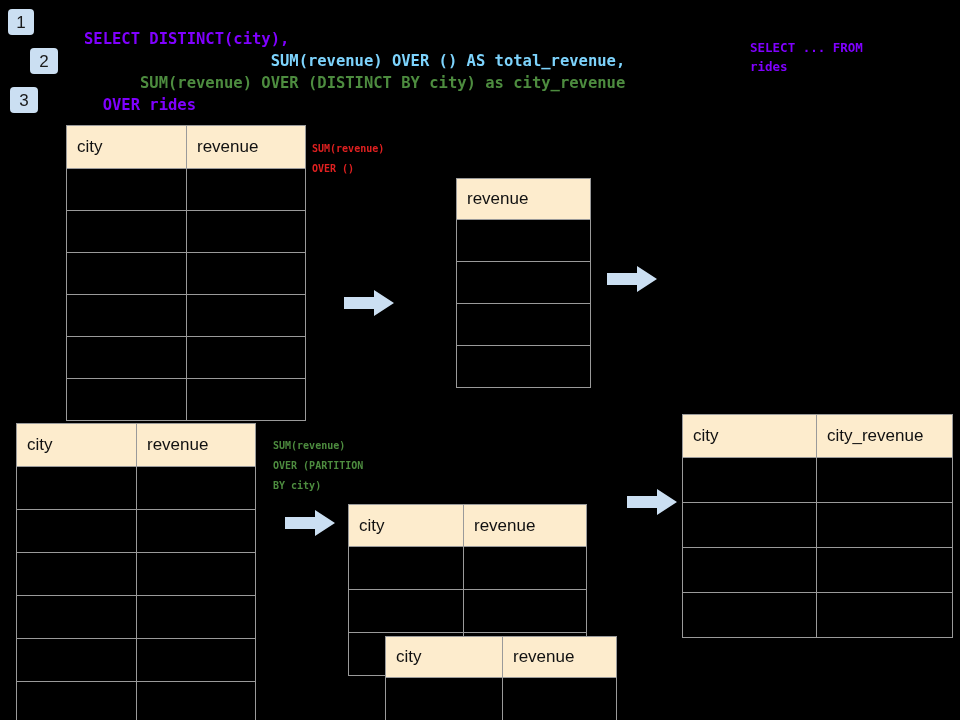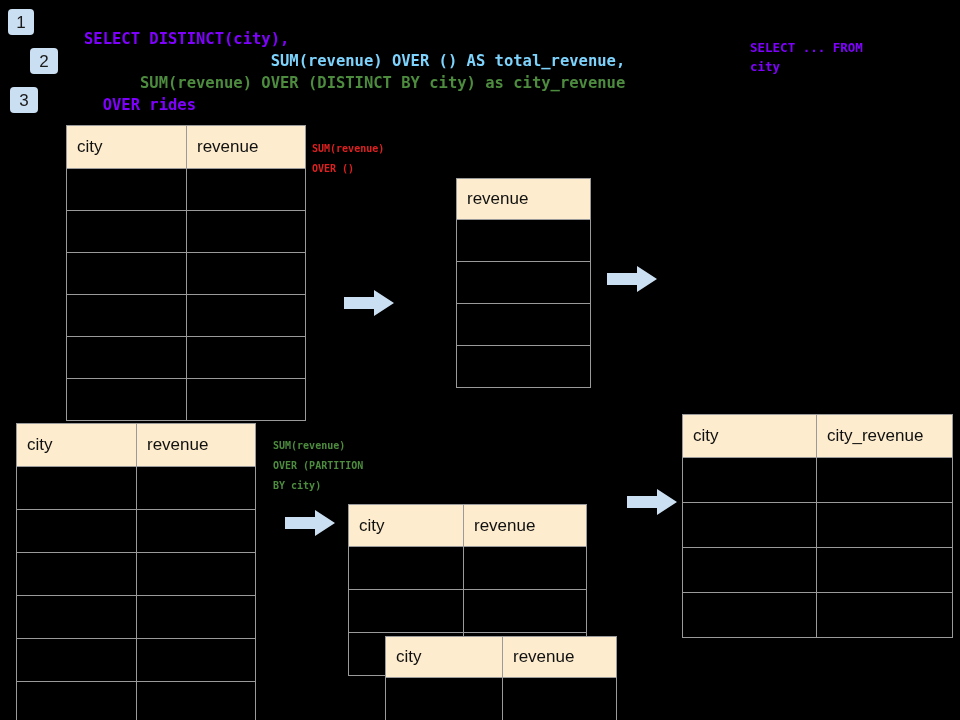--- a/index.html
+++ b/index.html
@@ -99,21 +99,21 @@
         <span>2</span>
       </div>
       <div class="badge" style="left: 10px; top: 87px; width: 28px; height: 26px;">
         <span>3</span>
       </div>
     </div>
 
   <div class="code" id="sql-code" style="left:84px; top:20px;margin-top:8px;"><div class="c-purple">SELECT DISTINCT(city),</div><div class="c-red">      SUM(revenue) OVER () AS total_revenue,</div><div class="c-green">      SUM(revenue) OVER (DISTINCT BY city) as city_revenue</div><div class="c-purple">  OVER rides</div></div>
 
   <div class="note note-purple" id="note-select-from" style="left:750px; top:38px;">SELECT ... FROM
-city</div>
+rides</div>
 
   <div class="note note-red" id="note-over-empty" style="left:312px; top:139px;">SUM(revenue)
 OVER ()</div>
 
   <div class="note note-green" id="note-over-partition" style="left:273px; top:436px;">SUM(revenue)
 OVER (PARTITION
 BY city)</div>
 
   <div id="tables-layer">
       <table class="tbl" style="left: 66px; top: 125px; width: 239px;">

